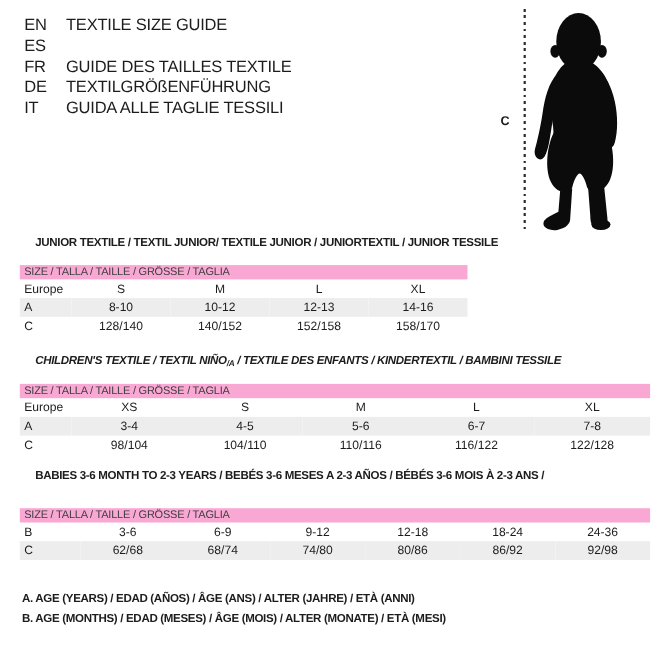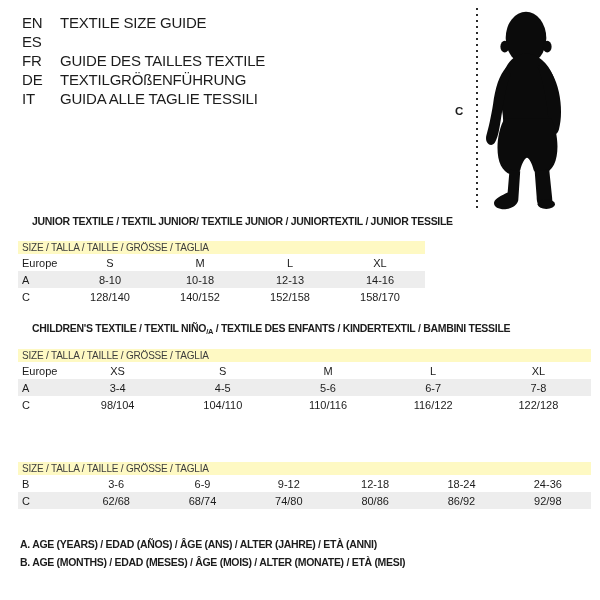--- a/index.html
+++ b/index.html
@@ -21,21 +21,21 @@
   .measure-label{position:absolute;left:455px;top:105px;font-weight:bold;font-size:11.5px;}
   .baby-svg{position:absolute;left:482px;top:7px;width:88px;height:203px;}
   
   .section-title{
     position:absolute;left:8px;font-weight:bold;font-size:10.5px;
     letter-spacing:-0.3px;line-height:15px;white-space:nowrap;margin-left:24px;
   }
   .title-sub{font-size:7.5px;vertical-align:-2px;}
   .size-bar{
     position:absolute;left:18px;height:13px;line-height:13px;
-    background:#fef9c3;color:#3d3d3d;font-size:10px;letter-spacing:-0.2px;
+    background:#f9a8d4;color:#3d3d3d;font-size:10px;letter-spacing:-0.2px;
     padding-left:4px;box-sizing:border-box;
   }
   .tbl-wrap{position:absolute;left:18px;}
   table{border-collapse:collapse;table-layout:fixed;width:100%;}
   td{height:17px;padding:0;font-size:11px;text-align:center;vertical-align:middle;white-space:nowrap;}
   td.lbl{text-align:left;padding-left:4px;}
   tr:nth-child(2) td{background:#ededed;}
   
   .notes{position:absolute;left:20px;top:535px;}
   .note-line{height:18px;line-height:18px;font-weight:bold;font-size:10.5px;letter-spacing:-0.3px;white-space:nowrap;}
@@ -97,36 +97,36 @@
         <tr>
       <td class="lbl">Europe</td>
       <td>S</td>
       <td>M</td>
       <td>L</td>
       <td>XL</td>
     </tr>
     <tr>
       <td class="lbl">A</td>
       <td>8-10</td>
-      <td>10-18</td>
+      <td>10-12</td>
       <td>12-13</td>
       <td>14-16</td>
     </tr>
     <tr>
       <td class="lbl">C</td>
       <td>128/140</td>
       <td>140/152</td>
       <td>152/158</td>
       <td>158/170</td>
     </tr>
   </tbody>
     </table>
 </div>
 
-<div class="section-title" style="top:321px;"><span>CHILDREN'S TEXTILE / TEXTIL NIÑO</span><span class="title-sub">/A</span><span> / TEXTILE DES ENFANTS / KINDERTEXTIL / BAMBINI TESSILE</span></div>
+<div class="section-title" style="top:321px;font-style:italic;"><span>CHILDREN'S TEXTILE / TEXTIL NIÑO</span><span class="title-sub">/A</span><span> / TEXTILE DES ENFANTS / KINDERTEXTIL / BAMBINI TESSILE</span></div>
 <div class="size-bar" style="top:349px;width:573px;">SIZE / TALLA / TAILLE / GRÖSSE / TAGLIA</div>
 <div class="tbl-wrap" style="top:362px;width:573px;">
   <table>
     <colgroup>
         <col style="width:47px">
         <col>
         <col>
         <col>
         <col>
         <col>
@@ -154,20 +154,21 @@
       <td>104/110</td>
       <td>110/116</td>
       <td>116/122</td>
       <td>122/128</td>
     </tr>
   </tbody>
     </table>
 </div>
 
 <div class="section-title" style="top:425px;">
+  <div>BABIES 3-6 MONTH TO 2-3 YEARS / BEBÉS 3-6 MESES A 2-3 AÑOS / BÉBÉS 3-6 MOIS À 2-3 ANS /</div>
 </div>
 <div class="size-bar" style="top:462px;width:573px;">SIZE / TALLA / TAILLE / GRÖSSE / TAGLIA</div>
 <div class="tbl-wrap" style="top:475px;width:573px;">
   <table>
     <colgroup>
         <col style="width:55px">
         <col>
         <col>
         <col>
         <col>

